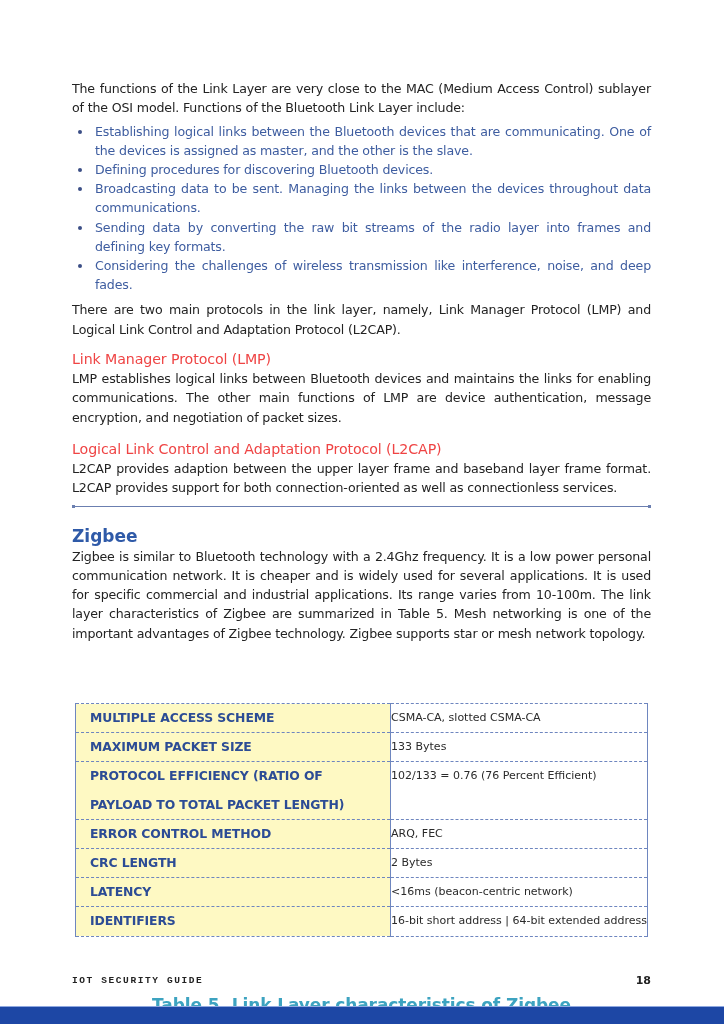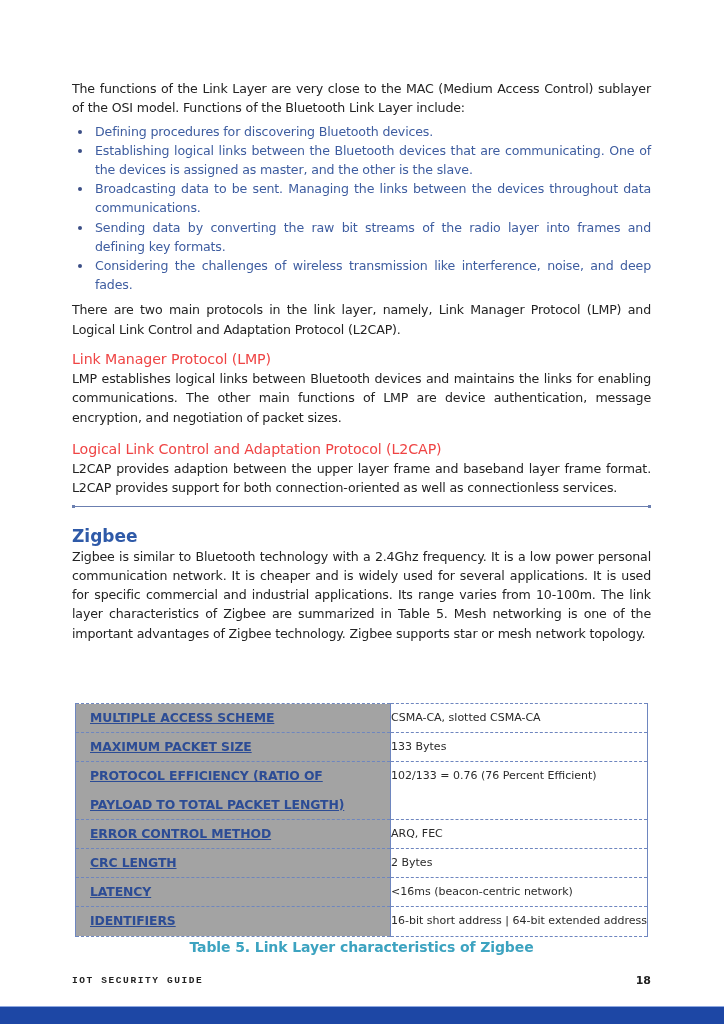--- a/index.html
+++ b/index.html
@@ -41,52 +41,51 @@
     }
     table.spec {
       position: absolute; left: 75px; top: 703px; width: 573px;
       border-collapse: collapse; border-left: 1.5px solid #6e86bf; border-right: 1.5px solid #6e86bf;
     }
     table.spec td {
       border-top: 1px dashed #6e86bf; border-bottom: 1px dashed #6e86bf;
       padding: 0 0 0 14px; vertical-align: top;
     }
     table.spec td.key {
-      width: 270px; background: #a3a3a3; color: #2c4c95; font-weight: bold;
+      width: 270px; background: #fef9c3; color: #2c4c95; font-weight: bold;
       font-size: 12.4px; line-height: 28.2px; letter-spacing: -0.1px;
       border-right: 1.5px solid #6e86bf;
-      text-decoration: underline;
     }
     table.spec td.val {
       color: #2a2a2a; font-size: 11px; line-height: 28.2px; padding-left: 0;
     }
     .caption {
-      position: absolute; left: 72px; top: 939px; width: 579px; text-align: center;
-      font-size: 14px; font-weight: bold; color: #3da3c0; letter-spacing: -0.1px;
+      position: absolute; left: 72px; top: 995px; width: 579px; text-align: center;
+      font-size: 17px; font-weight: bold; color: #3da3c0; letter-spacing: -0.1px;
     }
     .footer-title {
       position: absolute; left: 72px; top: 975px; font-size: 9.5px; font-weight: bold;
       letter-spacing: 1.6px; color: #222; font-family: Liberation Mono, monospace;
     }
     .footer-page {
       position: absolute; right: 73px; top: 974px; font-size: 11px; font-weight: bold; color: #222;
     }
     .footer-bar {
       position: absolute; left: 0; bottom: 0; width: 724px; height: 17px; background: #1d47a5;
       border-top: 1px solid #8fa8e0;
     }
   </style>
 </head>
 <body>
 
 <div class="page">
   <p class="body-text">The functions of the Link Layer are very close to the MAC (Medium Access Control) sublayer of the OSI model. Functions of the Bluetooth Link Layer include:</p>
   <ul class="bullets">
+    <li><span class="dot"></span><span>Establishing logical links between the Bluetooth devices that are communicating. One of the devices is assigned as master, and the other is the slave.</span></li>
     <li><span class="dot"></span><span>Defining procedures for discovering Bluetooth devices.</span></li>
-    <li><span class="dot"></span><span>Establishing logical links between the Bluetooth devices that are communicating. One of the devices is assigned as master, and the other is the slave.</span></li>
     <li><span class="dot"></span><span>Broadcasting data to be sent. Managing the links between the devices throughout data communications.</span></li>
     <li><span class="dot"></span><span>Sending data by converting the raw bit streams of the radio layer into frames and defining key formats.</span></li>
     <li><span class="dot"></span><span>Considering the challenges of wireless transmission like interference, noise, and deep fades.</span></li>
   </ul>
   <p class="body-text" style="margin-top:6px;">There are two main protocols in the link layer, namely, Link Manager Protocol (LMP) and Logical Link Control and Adaptation Protocol (L2CAP).</p>
 
   <div class="sub-heading">Link Manager Protocol (LMP)</div>
   <p class="body-text">LMP establishes logical links between Bluetooth devices and maintains the links for enabling communications. The other main functions of LMP are device authentication, message encryption, and negotiation of packet sizes.</p>
 
   <div class="sub-heading" style="margin-top:12px;">Logical Link Control and Adaptation Protocol (L2CAP)</div>

